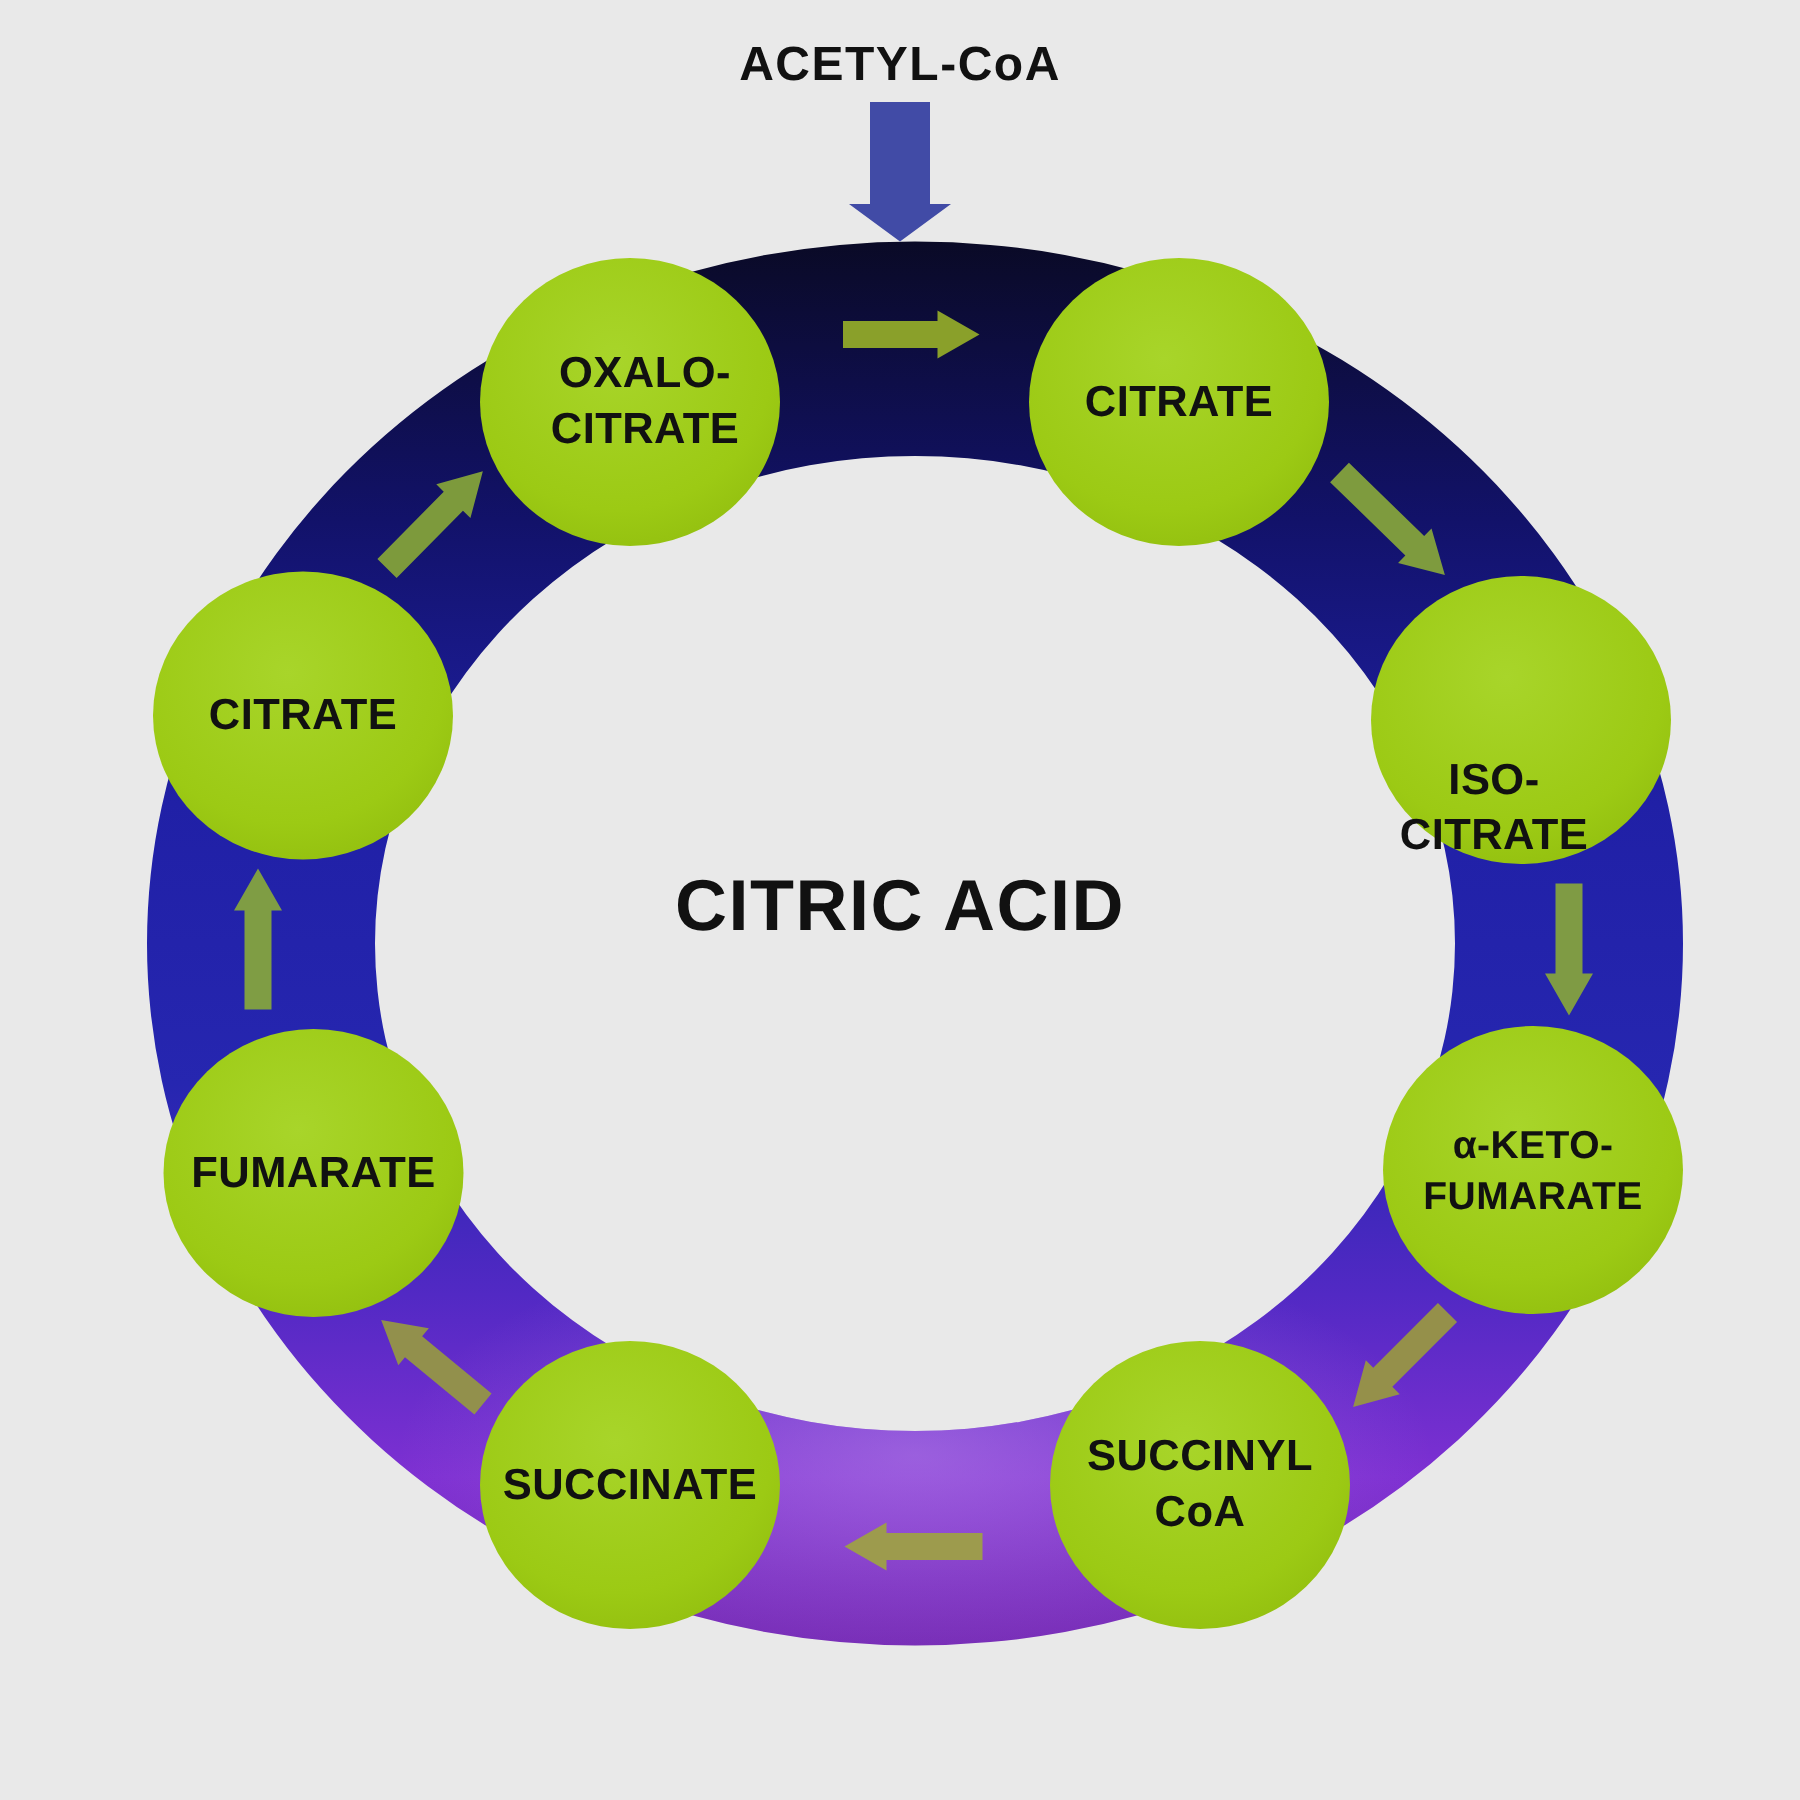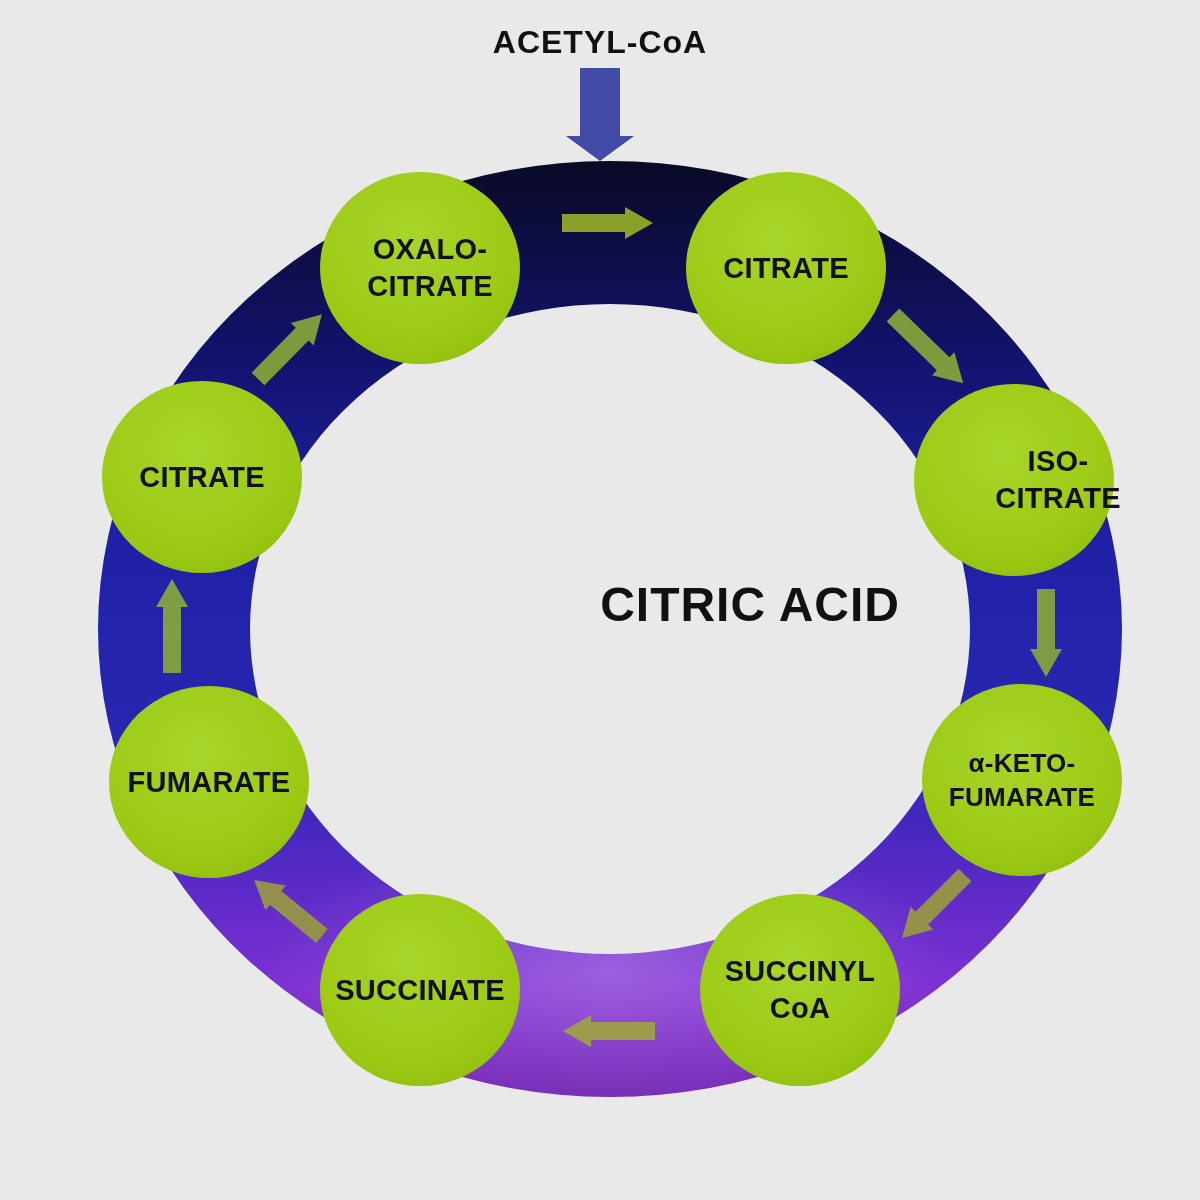--- a/index.html
+++ b/index.html
@@ -11,35 +11,35 @@
     font-family:"Liberation Sans", sans-serif;
   }
   svg.diagram{position:absolute;left:0;top:0;}
   .acetyl-label{
     position:absolute;left:300px;top:16px;width:600px;height:52px;
     display:flex;align-items:center;justify-content:center;
     font-size:32px;font-weight:700;color:#111;letter-spacing:1px;
   }
   .center-title{
     position:absolute;left:300px;top:572px;width:600px;
-    text-align:right;color:#111;font-weight:700;
+    text-align:center;color:#111;font-weight:700;
     font-size:48px;line-height:66px;letter-spacing:1px;
   }
   .center-title span{display:block;white-space:nowrap;}
   .node-label{
     position:absolute;width:200px;height:192px;
     display:flex;flex-direction:column;align-items:center;justify-content:center;
     text-align:center;color:#111;font-weight:700;
     font-size:29px;line-height:37px;letter-spacing:0.3px;
   }
   .node-label span{white-space:nowrap;}
   .node-label.small{font-size:26px;line-height:34px;justify-content:center;}
   .pos-oxaloacetate{left:330px;top:172px;}
   .pos-citrate{left:686px;top:172px;}
-  .pos-isocitrate{left:958px;top:384px;}
+  .pos-isocitrate{left:896px;top:384px;justify-content:flex-end;}
   .pos-akg{left:922px;top:684px;}
   .pos-succinylcoa{left:700px;top:894px;}
   .pos-succinate{left:320px;top:894px;}
   .pos-fumarate{left:109px;top:686px;}
   .pos-malate{left:102px;top:381px;}
 </style>
 </head>
 <body>
 
 <div class="stage">

